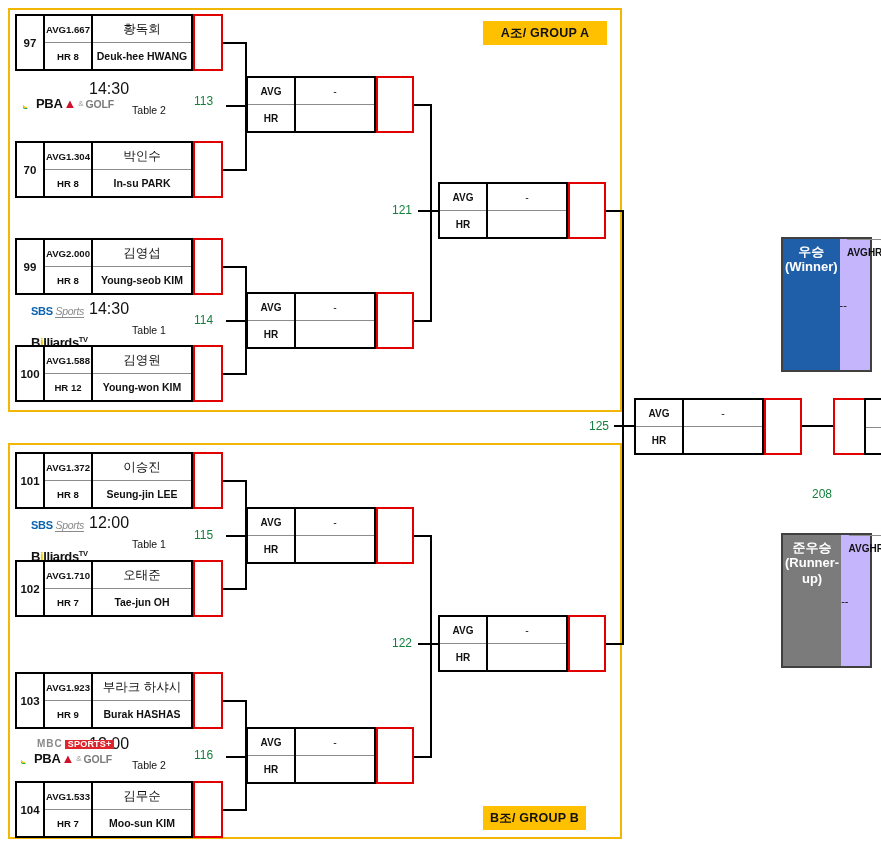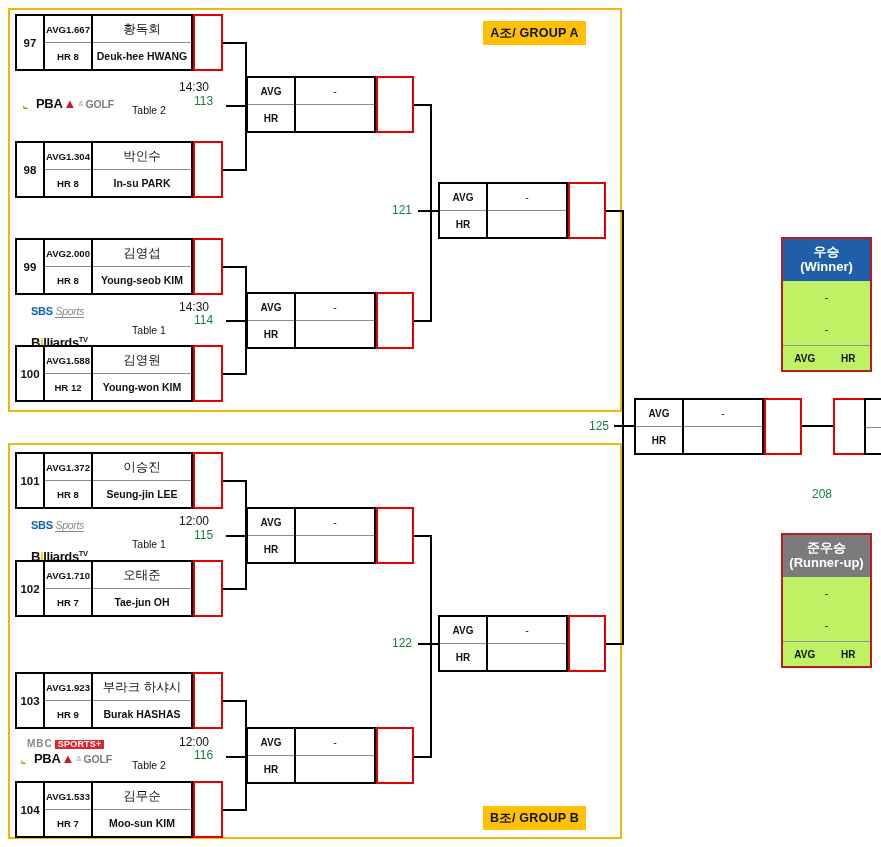--- a/index.html
+++ b/index.html
@@ -85,21 +85,21 @@
   }
 
   
   .matchinfo{
     position:absolute;
     z-index:3;
     box-sizing:border-box;
   }
   .mi-time{
     position:absolute;left:74px;top:2px;width:120px;
-    text-align:right;font-size:12px;color:#111;
+    text-align:left;font-size:16px;color:#111;
   }
   .mi-table{
     position:absolute;left:74px;top:26px;width:120px;
     text-align:center;font-size:10.5px;color:#111;
   }
   .mi-num{
     position:absolute;
     font-size:12px;font-weight:normal;color:#15803d;
     z-index:7;
   }
@@ -194,24 +194,24 @@
   }
 
   
   .line-h{position:absolute;background:#000;height:2px;z-index:2;}
   .line-v{position:absolute;background:#000;width:2px;z-index:2;}
 
   
   .podium{
     position:absolute;
     box-sizing:border-box;
-    border:2px solid #b91c1c;
-    background:#bef264;
+    border:2px solid #404040;
+    background:#c4b5fd;
     z-index:6;
-    display:flex;flex-direction:column;
+    display:flex;
   }
   .pod-head{
     color:#ffffff;font-weight:bold;
     font-size:13px;line-height:1.18;
     text-align:center;
     padding:5px 2px 6px;
     box-sizing:border-box;
   }
   .pod-head .ko{display:block;}
   .pod-head .en{display:block;}
@@ -227,40 +227,40 @@
     flex:1;display:flex;align-items:center;justify-content:center;
     font-size:10px;font-weight:bold;color:#111;
   }
 </style>
 </head>
 <body>
 
 <div id="stage">
 
   <div class="group-frame" style="left:8px;top:8px;width:614px;height:404px;"></div>
-  <div class="group-tag" style="left:483px;top:21px;width:103px;height:24px;">A조/ GROUP A</div>
+  <div class="group-tag" style="left:483px;top:21px;width:124px;height:24px;">A조/ GROUP A</div>
 
   <div class="group-frame" style="left:8px;top:443px;width:614px;height:396px;"></div>
   <div class="group-tag" style="left:483px;top:806px;width:103px;height:24px;">B조/ GROUP B</div>
 
   <div class="player" style="left:15px;top:14px;width:208px;height:57px;">
     <div class="p-seed">97</div>
     <div class="p-stats">
       <div class="cellA">AVG1.667</div>
       <div class="cellB">HR 8</div>
     </div>
     <div class="p-names">
       <div class="kor">황독회</div>
       <div class="eng">Deuk-hee HWANG</div>
     </div>
     <div class="p-score"></div>
   </div>
 
   <div class="player" style="left:15px;top:141px;width:208px;height:57px;">
-    <div class="p-seed">98</div>
+    <div class="p-seed">70</div>
     <div class="p-stats">
       <div class="cellA">AVG1.304</div>
       <div class="cellB">HR 8</div>
     </div>
     <div class="p-names">
       <div class="kor">박인수</div>
       <div class="eng">In-su PARK</div>
     </div>
     <div class="p-score"></div>
   </div>
@@ -373,21 +373,21 @@
     </div>
     <div class="p-names">
       <div class="kor">김무순</div>
       <div class="eng">Moo-sun KIM</div>
     </div>
     <div class="p-score"></div>
   </div>
 
   <div class="matchinfo" style="left:15px;top:735px;width:208px;height:46px;">
     <div class="logo" style="left:6px;top:4px;">
-      <div class="logo-mbc" style="margin-left:6px;">
+      <div class="logo-mbc" style="margin-left:16px;">
         <span class="mbc-txt">MBC</span>
         <span class="mbc-sports">SPORTS+</span>
       </div>
       <div class="logo-pba" style="margin-top:2px;">
         <span class="peacock"></span>
         <span class="pba-txt">PBA</span>
           <span class="pba-txt pba-tri">▲</span>
           <span class="pba-amp">&amp;</span>
           <span class="pba-golf">GOLF</span>
       </div>

